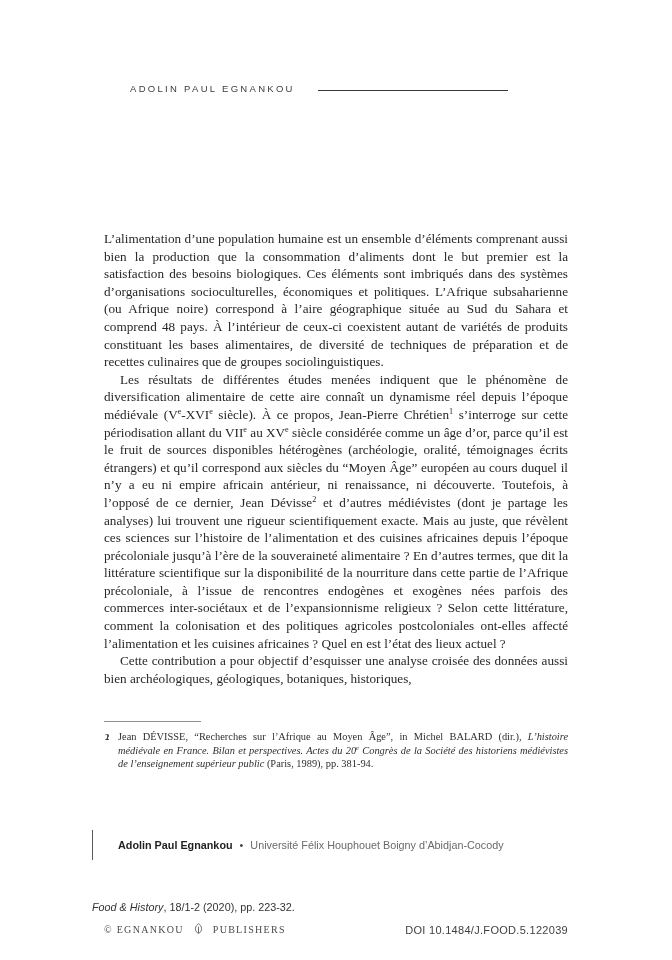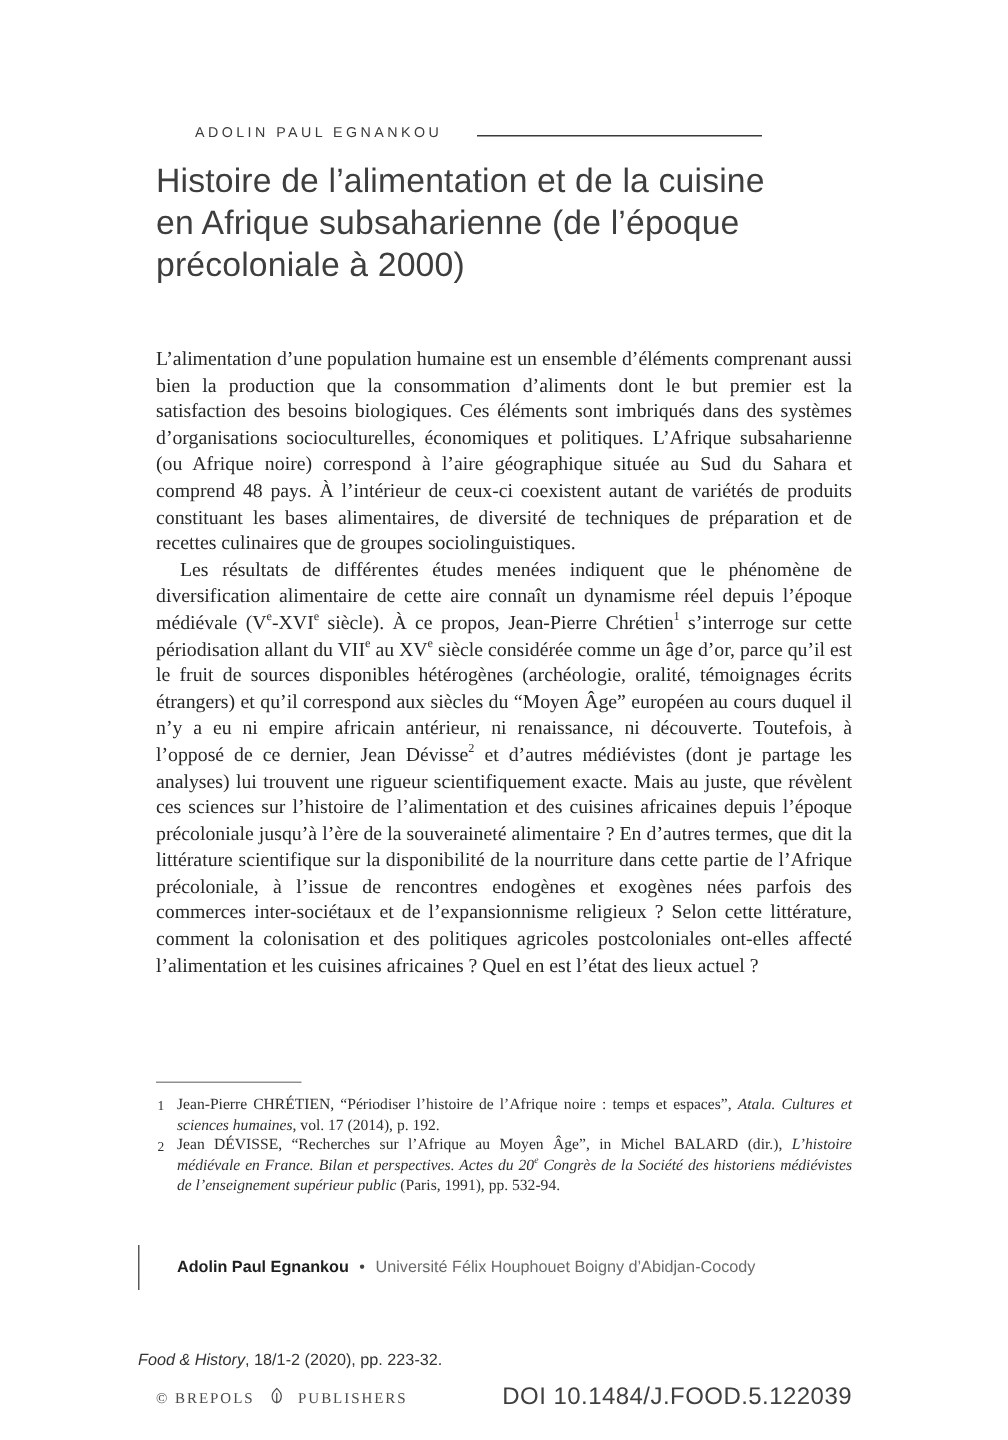--- a/index.html
+++ b/index.html
@@ -131,74 +131,69 @@
     font-family: "Liberation Serif", serif;
     font-size: 10px;
     letter-spacing: 1.3px;
     color: #4a4a4a;
     display: flex;
     align-items: center;
     gap: 10px;
   }
   .doi {
     font-family: "Liberation Sans", sans-serif;
-    font-size: 16px;
+    font-size: 11px;
     letter-spacing: 0.3px;
     color: #3f3f3f;
     margin-left: 16px;
   }
 </style>
 </head>
 <body>
 
 <div class="page">
 
   <span class="kicker">ADOLIN PAUL EGNANKOU</span>
   <span class="kicker-rule"></span>
 
-  <h1 class="title">
-    <span>Histoire de l’alimentation et de la cuisine</span><br>
-    <span>en Afrique subsaharienne (de l’époque</span><br>
-    <span>précoloniale à 2000)</span>
-  </h1>
 
   <div class="body-text">
     <p><span>L’alimentation d’une population humaine est un ensemble d’éléments comprenant aussi bien la production que la consommation d’aliments dont le but premier est la satisfaction des besoins biologiques. Ces éléments sont imbriqués dans des systèmes d’organisations socioculturelles, économiques et politiques. L’Afrique subsaharienne (ou Afrique noire) correspond à l’aire géographique située au Sud du Sahara et comprend 48 pays. À l’intérieur de ceux-ci coexistent autant de variétés de produits constituant les bases alimentaires, de diversité de techniques de préparation et de recettes culinaires que de groupes sociolinguistiques.</span></p>
     <p class="indent"><span>Les résultats de différentes études menées indiquent que le phénomène de diversification alimentaire de cette aire connaît un dynamisme réel depuis l’époque médiévale (V</span><span class="sup">e</span><span>-XVI</span><span class="sup">e</span><span> siècle). À ce propos, Jean-Pierre Chrétien</span><span class="sup">1</span><span> s’interroge sur cette périodisation allant du VII</span><span class="sup">e</span><span> au XV</span><span class="sup">e</span><span> siècle considérée comme un âge d’or, parce qu’il est le fruit de sources disponibles hétérogènes (archéologie, oralité, témoignages écrits étrangers) et qu’il correspond aux siècles du “Moyen Âge” européen au cours duquel il n’y a eu ni empire africain antérieur, ni renaissance, ni découverte. Toutefois, à l’opposé de ce dernier, Jean Dévisse</span><span class="sup">2</span><span> et d’autres médiévistes (dont je partage les analyses) lui trouvent une rigueur scientifiquement exacte. Mais au juste, que révèlent ces sciences sur l’histoire de l’alimentation et des cuisines africaines depuis l’époque précoloniale jusqu’à l’ère de la souveraineté alimentaire ? En d’autres termes, que dit la littérature scientifique sur la disponibilité de la nourriture dans cette partie de l’Afrique précoloniale, à l’issue de rencontres endogènes et exogènes nées parfois des commerces inter-sociétaux et de l’expansionnisme religieux ? Selon cette littérature, comment la colonisation et des politiques agricoles postcoloniales ont-elles affecté l’alimentation et les cuisines africaines ? Quel en est l’état des lieux actuel ?</span></p>
+    <p class="indent"><span>Cette contribution a pour objectif d’esquisser une analyse croisée des données aussi bien archéologiques, géologiques, botaniques, historiques,</span></p>
   </div>
 
   <span class="fn-rule"></span>
 
   <div class="footnotes">
     <div class="footnote">
       <span class="fn-num">1</span>
-      <span><span>Jean-Pierre CHRÉTIEN, “Périodiser l’histoire de l’Afrique noire : temps et espaces”, </span><span class="it">Atala. Cultures et sciences humaines</span><span>, vol. 17 (2014), p. 192.</span></span>
     </div>
     <div class="footnote">
       <span class="fn-num">2</span>
-      <span><span>Jean DÉVISSE, “Recherches sur l’Afrique au Moyen Âge”, in Michel BALARD (dir.), </span><span class="it">L’histoire médiévale en France. Bilan et perspectives. Actes du 20</span><span class="sup it">e</span><span class="it"> Congrès de la Société des historiens médiévistes de l’enseignement supérieur public</span><span> (Paris, 1991), pp. 532-94.</span></span>
+      <span><span>Jean DÉVISSE, “Recherches sur l’Afrique au Moyen Âge”, in Michel BALARD (dir.), </span><span class="it">L’histoire médiévale en France. Bilan et perspectives. Actes du 20</span><span class="sup it">e</span><span class="it"> Congrès de la Société des historiens médiévistes de l’enseignement supérieur public</span><span> (Paris, 1989), pp. 381-94.</span></span>
     </div>
   </div>
 
   <div class="affiliation">
     <span class="affil-rule"></span>
     <span class="affil-text">
       <span class="affil-name">Adolin Paul Egnankou</span>
       <span class="affil-sep">•</span>
       <span>Université Félix Houphouet Boigny d’Abidjan-Cocody</span>
     </span>
   </div>
 
   <div class="journal-line">
     <span class="it">Food &amp; History</span><span>, 18/1-2 (2020), pp. 223-32.</span>
   </div>
 
   <div class="copyright-row">
     <span class="brepols">
-      <span>© BREPOLS</span>
+      <span>© EGNANKOU</span>
       <span><svg width="9" height="11" viewBox="0 0 10 12">
             <path d="M5 0.5 C6.6 2.4 8.4 3.2 8.4 6 C8.4 8.8 7 11 5 11 C3 11 1.6 8.8 1.6 6 C1.6 3.2 3.4 2.4 5 0.5 Z M5 4 L5 11.5" fill="none" stroke="#4a4a4a" stroke-width="0.9"></path>
           </svg></span>
       <span>PUBLISHERS</span>
     </span>
     <span class="doi">DOI 10.1484/J.FOOD.5.122039</span>
   </div>
 
 </div>
 

